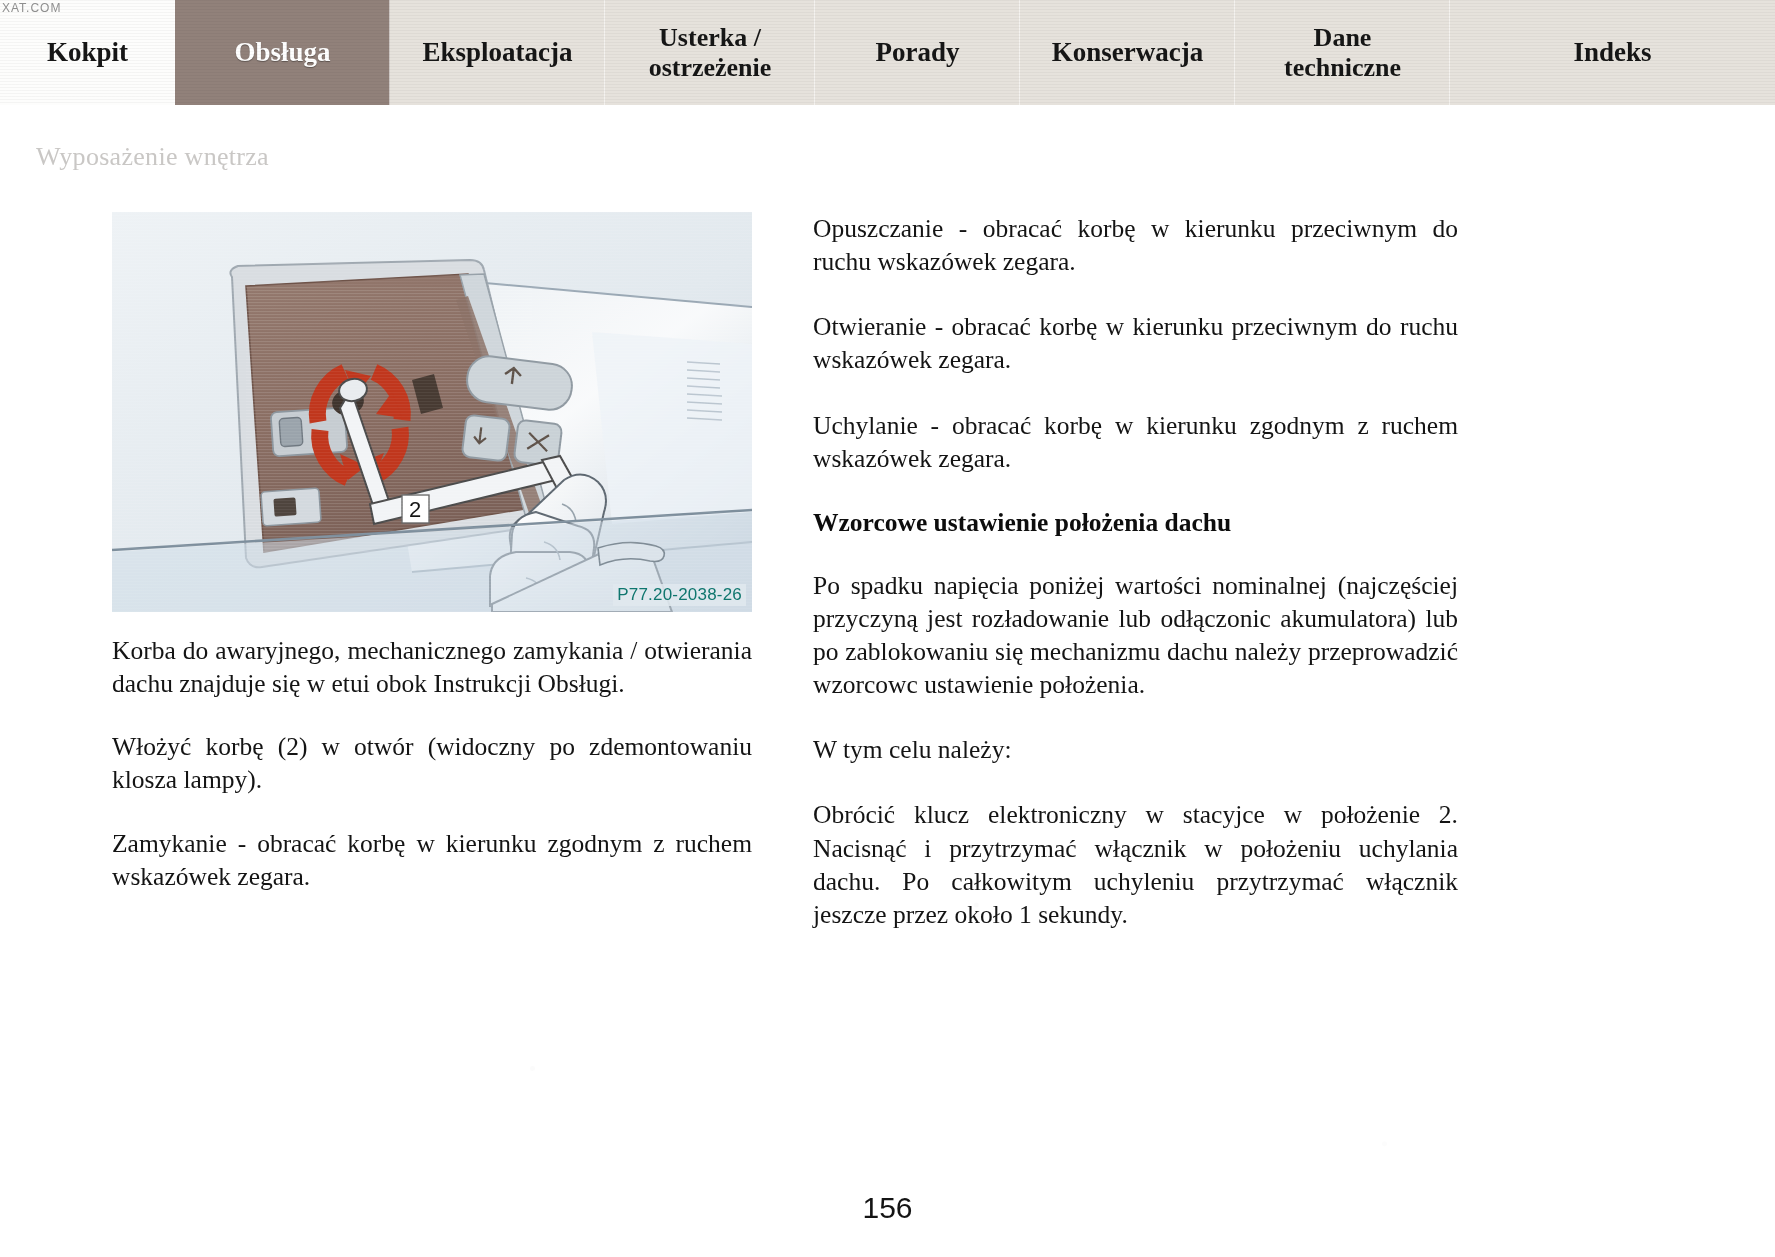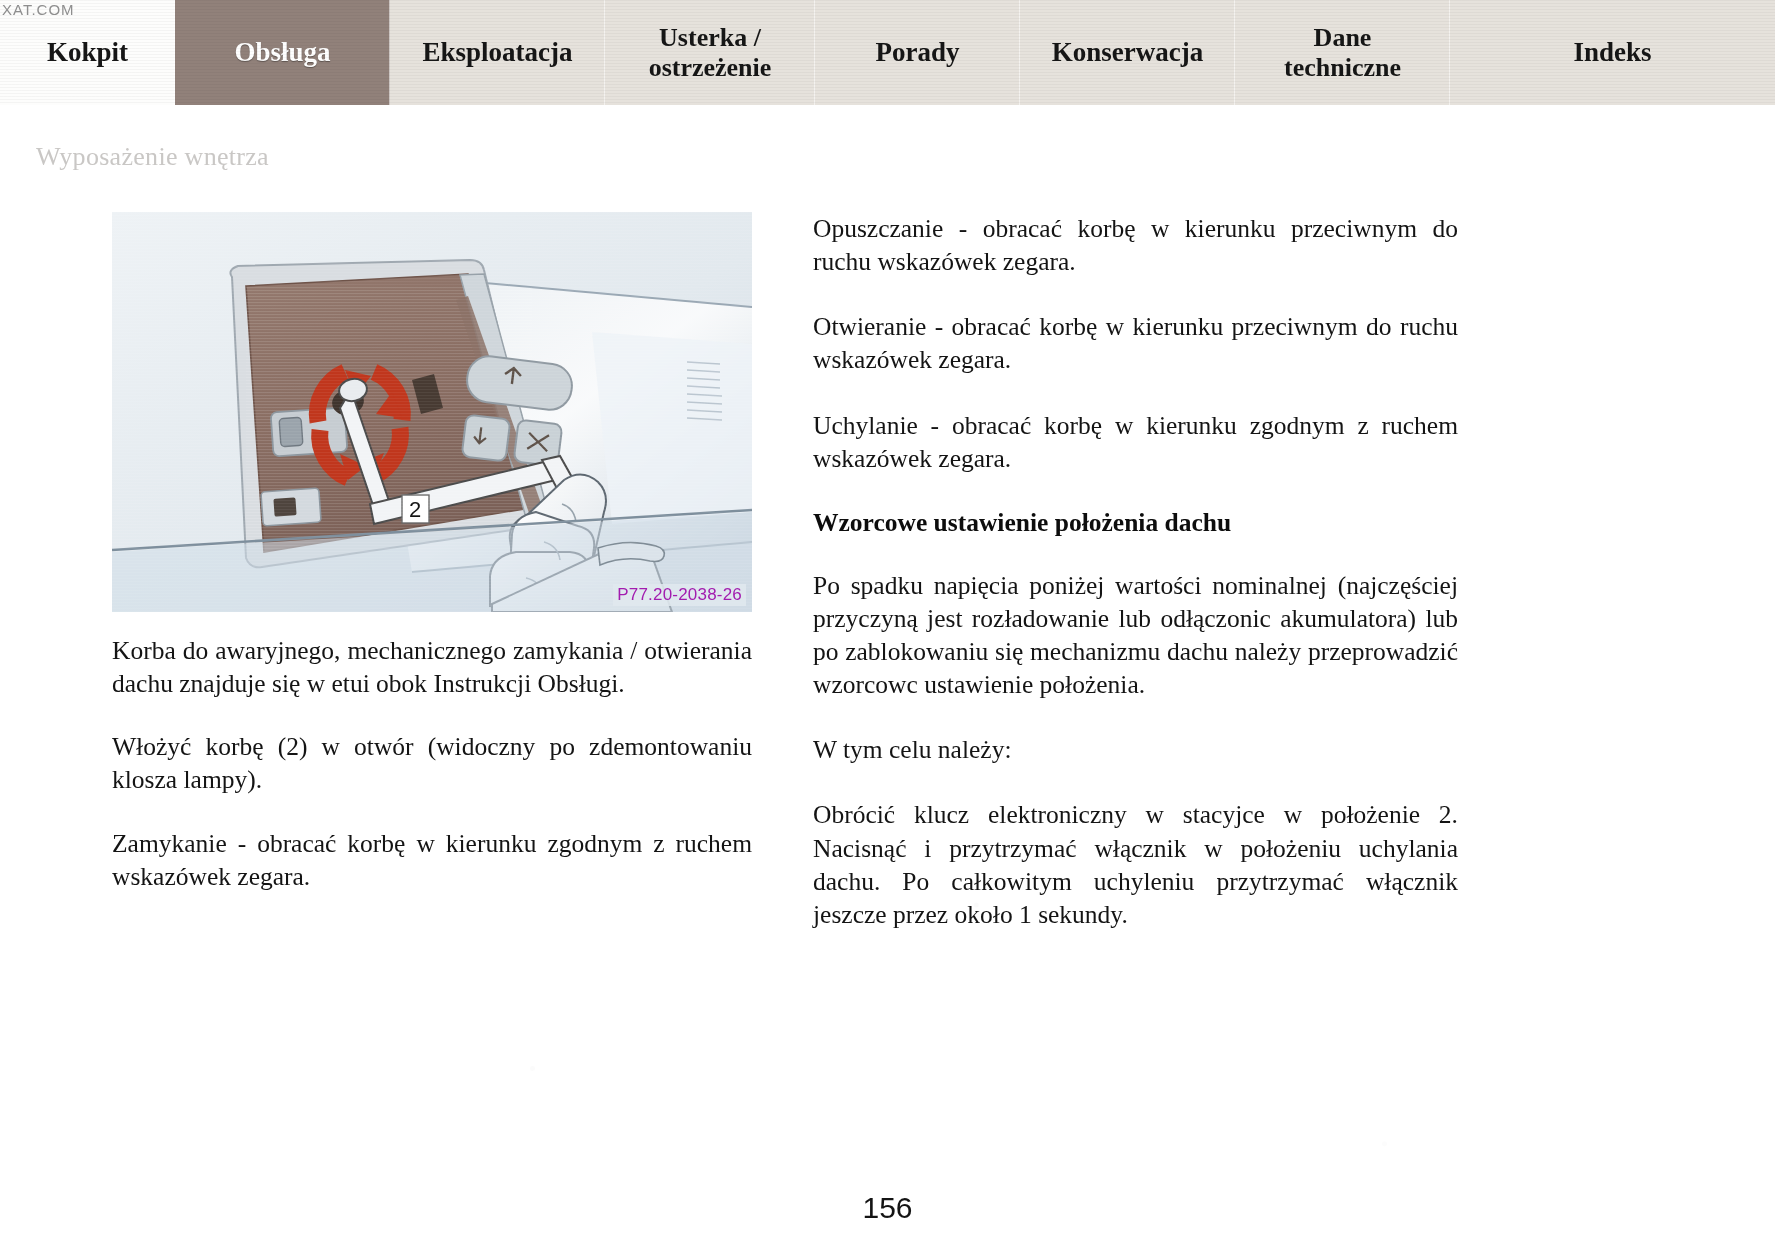--- a/index.html
+++ b/index.html
@@ -9,21 +9,21 @@
     background:#ffffff;
     font-family:"Liberation Serif", serif;
     position:relative;
     overflow:hidden;
   }
 
   
   .watermark{
     position:absolute; left:2px; top:1px;
     font-family:"Liberation Sans", sans-serif;
-    font-size:15px; letter-spacing:1px; color:#8e8e8e;
+    font-size:12px; letter-spacing:1px; color:#8e8e8e;
     z-index:40; white-space:nowrap;
   }
 
   
   .nav{
     position:absolute; left:0; top:0; width:1775px; height:105px;
     display:flex; align-items:stretch; z-index:10;
   }
   .tab{
     display:flex; align-items:center; justify-content:center;
@@ -80,21 +80,21 @@
   .col-right .para{ margin-bottom:32px; }
 
   
   .figure{
     position:relative; width:640px; height:400px;
     background:#e7ecef; margin-bottom:22px; overflow:hidden;
   }
   .fig-code{
     position:absolute; right:6px; bottom:6px;
     font-family:"Liberation Sans", sans-serif;
-    font-size:17px; color:#a21caf; letter-spacing:.2px;
+    font-size:17px; color:#0f766e; letter-spacing:.2px;
     background:rgba(225,233,238,.85); padding:1px 4px;
     z-index:9;
   }
   .fig-svg{ position:absolute; inset:0; width:100%; height:100%; }
 
   
   .page-number{
     position:absolute; left:0; right:0; bottom:32px;
     text-align:center; font-size:30px; color:#141414;
     font-family:"Liberation Sans", sans-serif;

